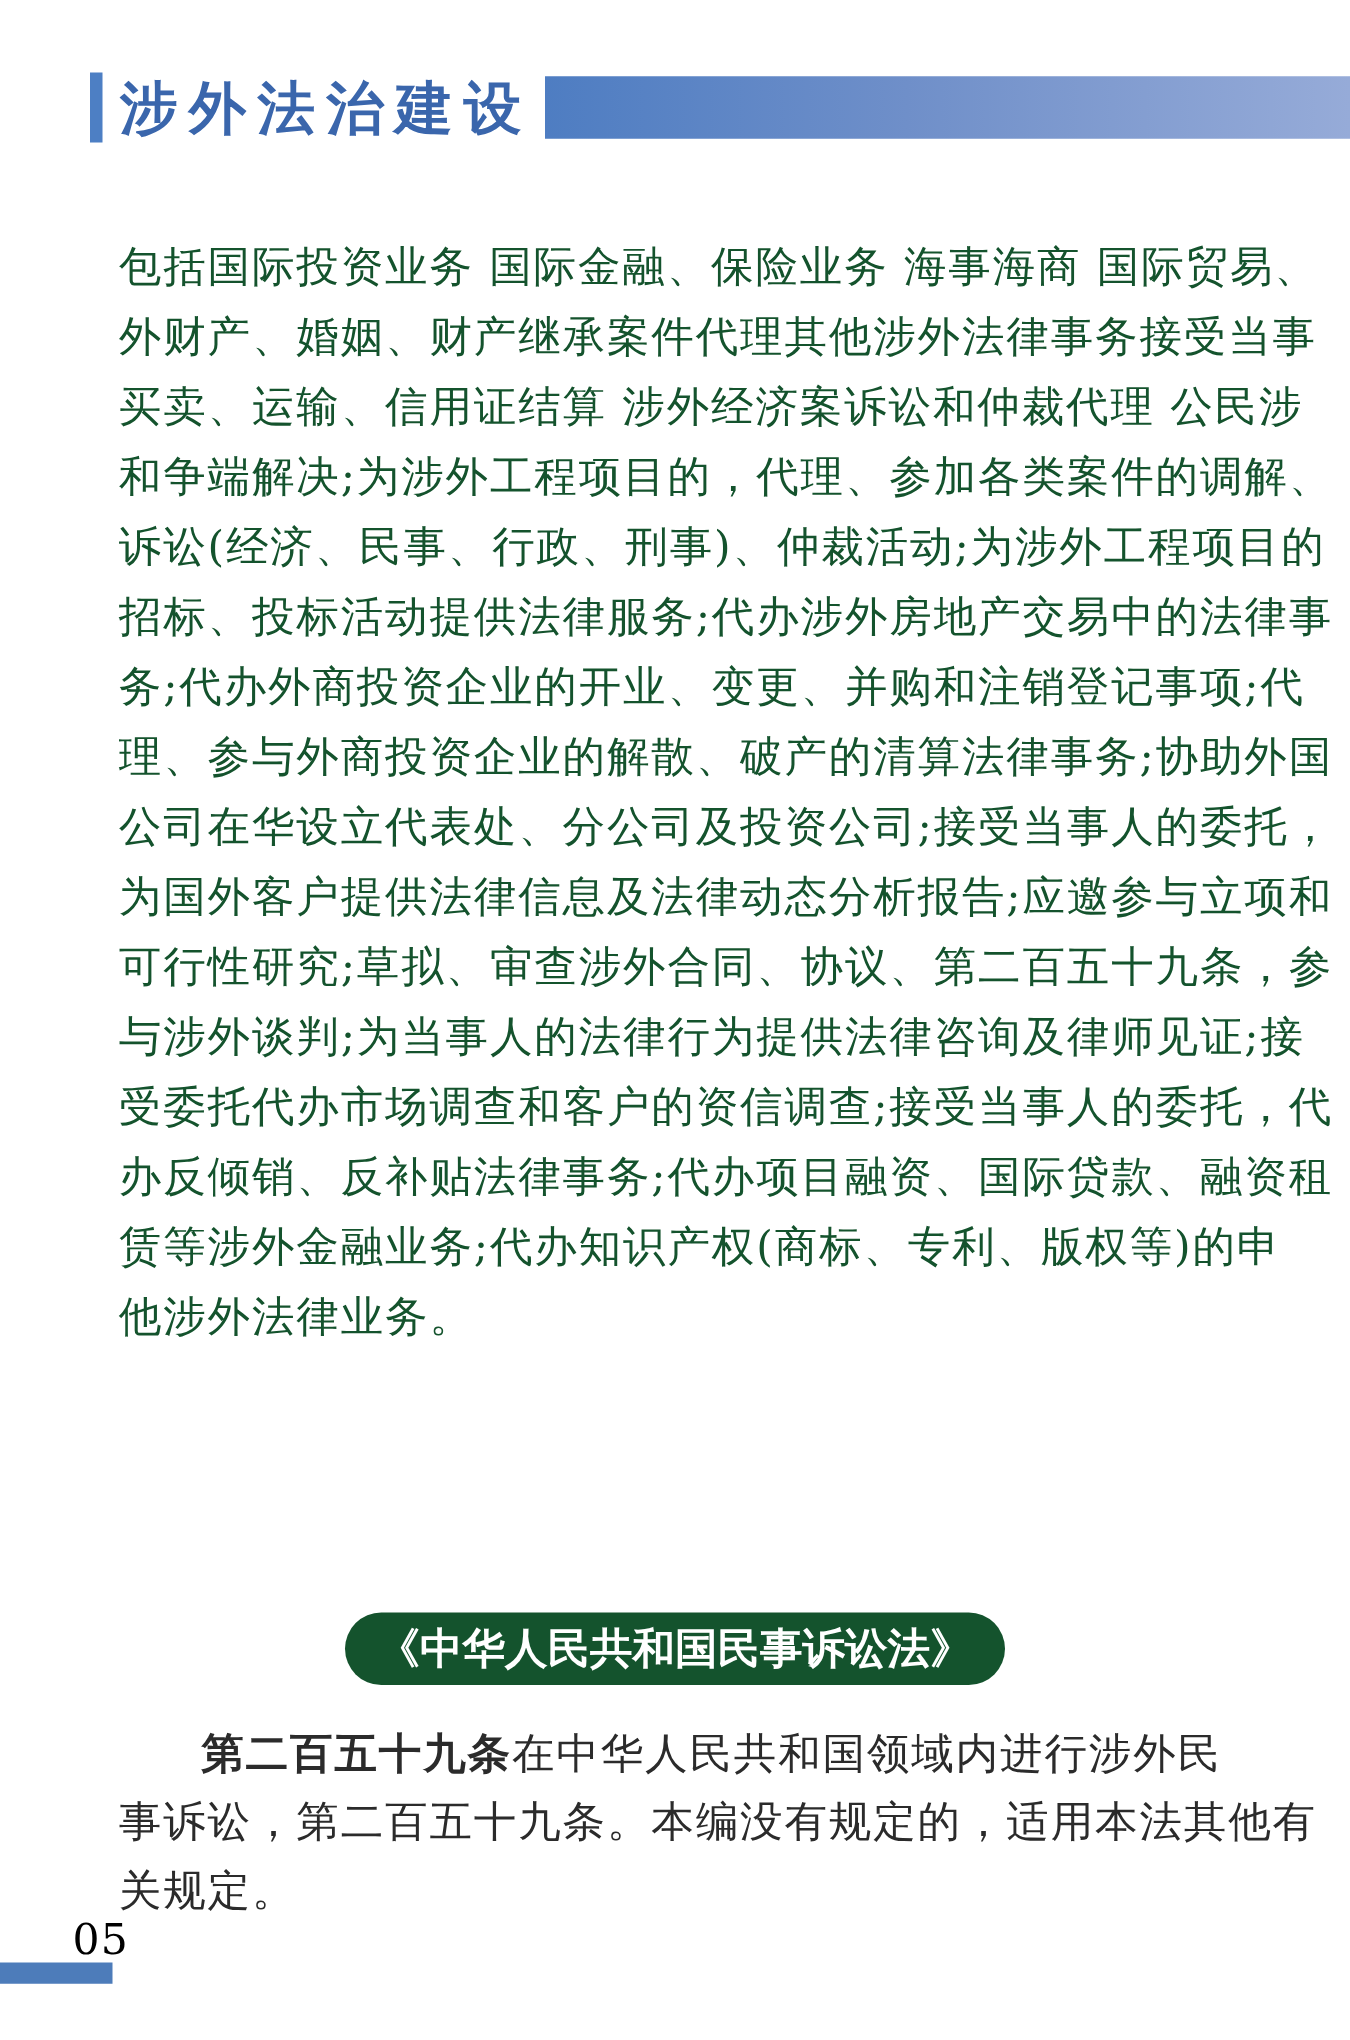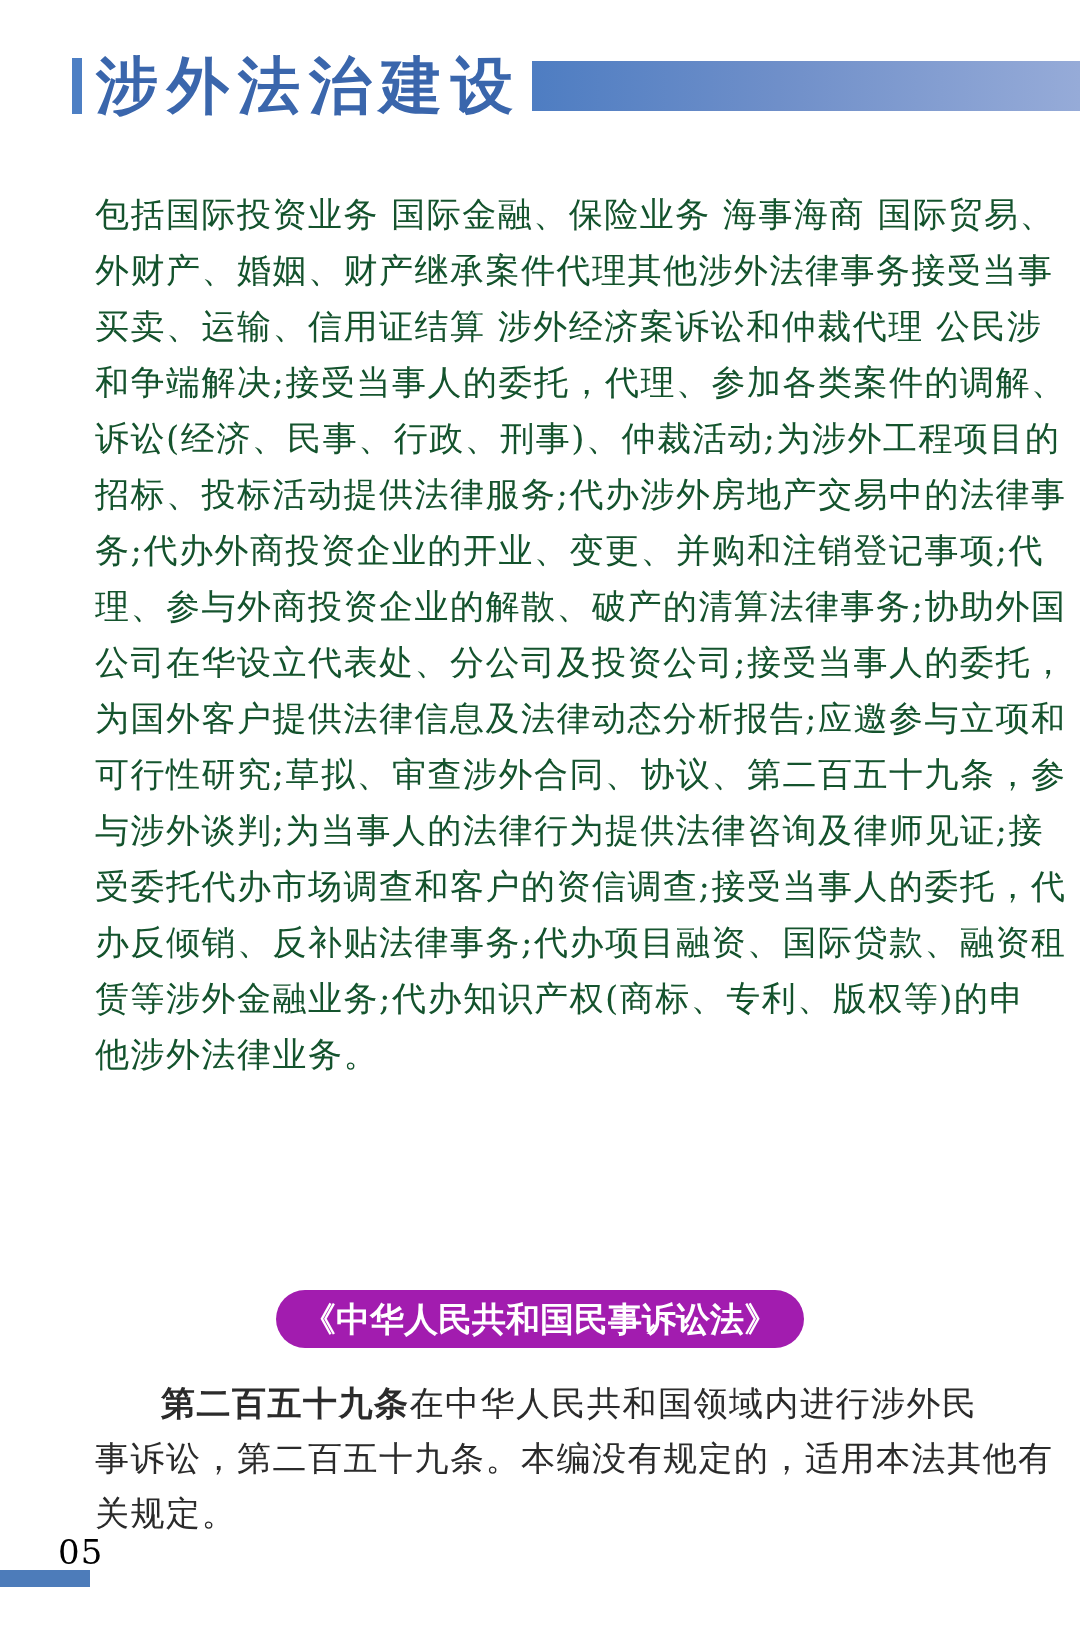--- a/index.html
+++ b/index.html
@@ -25,21 +25,21 @@
     align-items: center;
   }
   .accent-bar {
     width: 10px; height: 56px;
     background: #4d7fc4;
     flex: 0 0 auto;
   }
   .page-title {
     flex: 0 0 auto;
     margin-left: 14px;
-    font-size: 62px;
+    font-size: 46px;
     font-weight: bold;
     letter-spacing: 9px;
     color: #3a66ac;
     line-height: 56px;
     white-space: nowrap;
   }
   .header-banner {
     flex: 1 1 auto;
     height: 50px;
     margin-left: 10px;
@@ -62,21 +62,21 @@
 
   
   .law-badge-wrap {
     position: absolute;
     left: 0; top: 1290px;
     width: 100%;
     display: flex;
     justify-content: center;
   }
   .law-badge {
-    background: #a21caf;
+    background: #14532d;
     color: #ffffff;
     font-family: "DejaVu Sans", "Liberation Sans", sans-serif;
     font-weight: bold;
     font-size: 34px;
     line-height: 58px;
     padding: 0 26px;
     border-radius: 29px;
     white-space: nowrap;
   }
 
@@ -120,21 +120,21 @@
   <div class="header">
     <div class="accent-bar"></div>
     <div class="page-title">涉外法治建设</div>
     <div class="header-banner"></div>
   </div>
 
   <div class="body-text">
       <div class="line">包括国际投资业务 国际金融、保险业务 海事海商 国际贸易、</div>
       <div class="line">外财产、婚姻、财产继承案件代理其他涉外法律事务接受当事</div>
       <div class="line">买卖、运输、信用证结算  涉外经济案诉讼和仲裁代理  公民涉</div>
-      <div class="line">和争端解决;接受当事人的委托，代理、参加各类案件的调解、</div>
+      <div class="line">和争端解决;为涉外工程项目的，代理、参加各类案件的调解、</div>
       <div class="line">诉讼(经济、民事、行政、刑事)、仲裁活动;为涉外工程项目的</div>
       <div class="line">招标、投标活动提供法律服务;代办涉外房地产交易中的法律事</div>
       <div class="line">务;代办外商投资企业的开业、变更、并购和注销登记事项;代</div>
       <div class="line">理、参与外商投资企业的解散、破产的清算法律事务;协助外国</div>
       <div class="line">公司在华设立代表处、分公司及投资公司;接受当事人的委托，</div>
       <div class="line">为国外客户提供法律信息及法律动态分析报告;应邀参与立项和</div>
       <div class="line">可行性研究;草拟、审查涉外合同、协议、第二百五十九条，参</div>
       <div class="line">与涉外谈判;为当事人的法律行为提供法律咨询及律师见证;接</div>
       <div class="line">受委托代办市场调查和客户的资信调查;接受当事人的委托，代</div>
       <div class="line">办反倾销、反补贴法律事务;代办项目融资、国际贷款、融资租</div>

